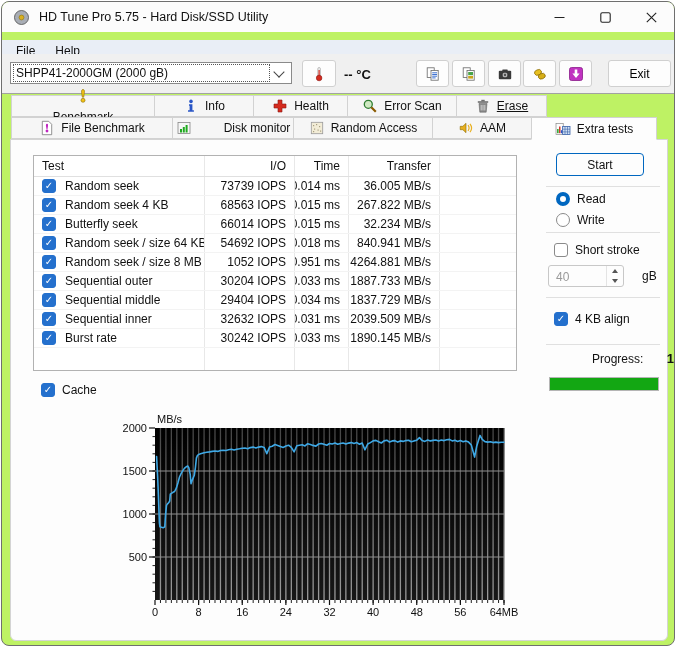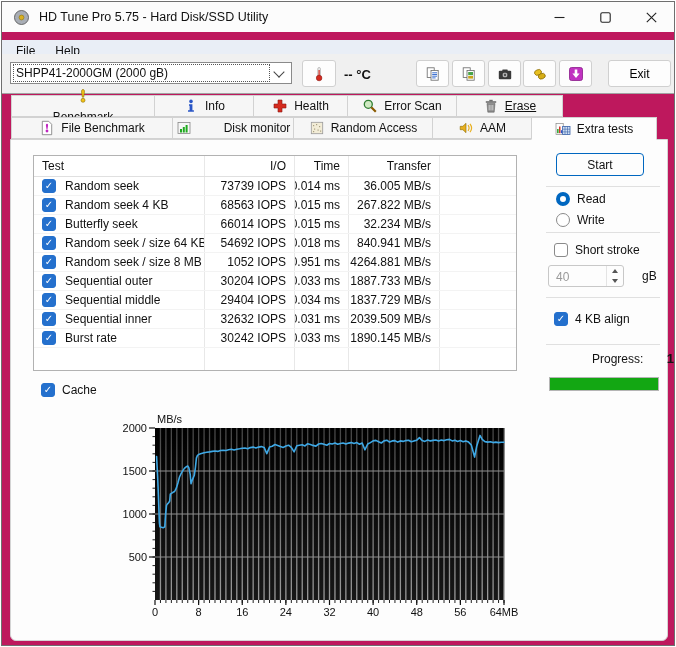--- a/index.html
+++ b/index.html
@@ -1,18 +1,18 @@
 <!DOCTYPE html>
 <html style="--accent: #2470cd; --accent-dark: #0067c0; --green: #13a713;"><head>
 <meta charset="utf-8">
 <style>
   html,body{margin:0;padding:0;background:#fff;}
   *{box-sizing:border-box;}
-  .window{position:relative;width:674px;height:645px;margin:1px;border:1px solid #6f6f6f;border-radius:0;
-    overflow:hidden;background:#be185d;font-family:"Liberation Sans",sans-serif;color:#111;padding-left:44px;}
+  .window{position:relative;width:674px;height:645px;margin:1px;border:1px solid #6f6f6f;border-radius:8px;
+    overflow:hidden;background:#bef264;font-family:"Liberation Sans",sans-serif;color:#111;padding-left:44px;}
   
   .titlebar{position:absolute;left:0;top:0;right:0;height:30px;background:#fcfcfc;display:flex;align-items:center;}
   .app-icon{width:17px;height:17px;margin:0 9px 0 11px;flex:0 0 auto;}
   .title{font-size:12.5px;white-space:nowrap;}
   .win-controls{position:absolute;right:0;top:0;height:30px;display:flex;}
   .win-btn{width:46px;height:30px;display:flex;align-items:center;justify-content:center;}
   
   .menubar{position:absolute;left:0;top:38px;right:0;height:22px;background:#e9eef6;display:flex;align-items:center;padding-left:8px;}
   .menu-item{font-size:12px;padding:2px 6px;margin-right:8px;}
   .menu-item::first-letter{text-decoration:underline;}
@@ -205,21 +205,21 @@
         </div>
         <div class="tab" style="width: 110px;">
           <span class="tab-icon">
             <svg width="16" height="16" viewBox="0 0 16 16">
               <circle cx="6.3" cy="6.3" r="4" fill="#cfe9c2" stroke="#2f7d32" stroke-width="1.3"></circle>
               <line x1="9.3" y1="9.3" x2="13.8" y2="13.8" stroke="#8a5a00" stroke-width="2.2"></line>
             </svg>
           </span>
           <span>Error Scan</span>
         </div>
-        <div class="tab" style="width: 107px; text-decoration: underline;">
+        <div class="tab" style="width: 91px; text-decoration: underline;">
           <span class="tab-icon">
             <svg width="16" height="16" viewBox="0 0 16 16">
               <rect x="6.3" y="1.8" width="3.4" height="1.6" fill="#6e6e6e"></rect>
               <rect x="2.8" y="3.2" width="10.4" height="1.6" fill="#6e6e6e"></rect>
               <path d="M4 5.4 h8 l-.8 8.8 H4.8 z" fill="#8a8a8a" stroke="#555" stroke-width="0.5"></path>
               <path d="M6.2 7 v5.4 M8 7 v5.4 M9.8 7 v5.4" stroke="#e0e0e0" stroke-width="0.8"></path>
             </svg>
           </span>
           <span>Erase</span>
         </div>

